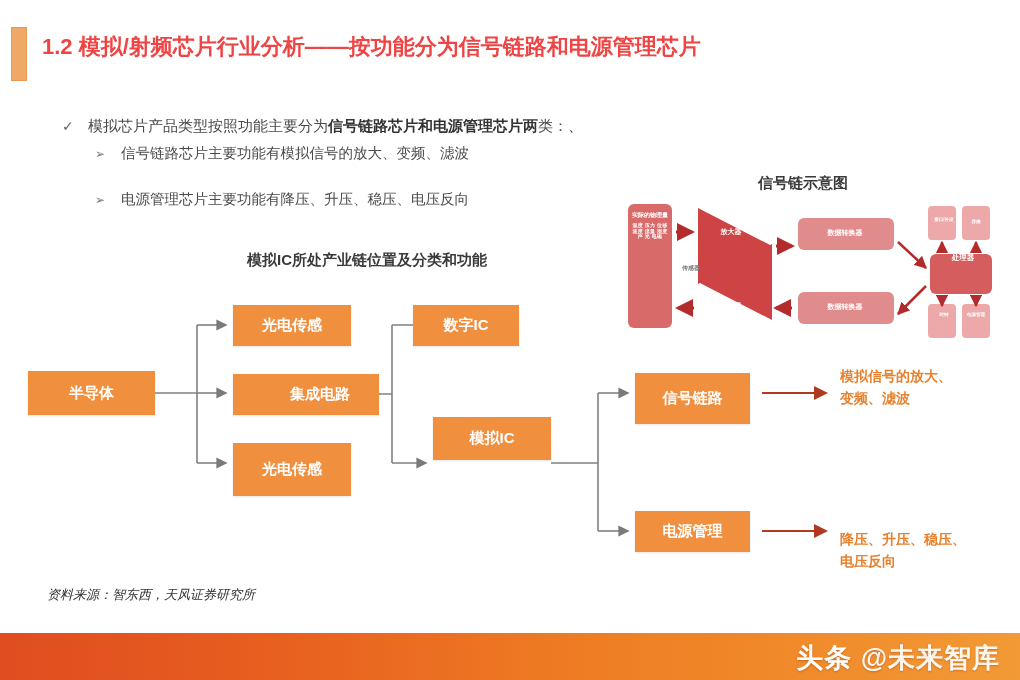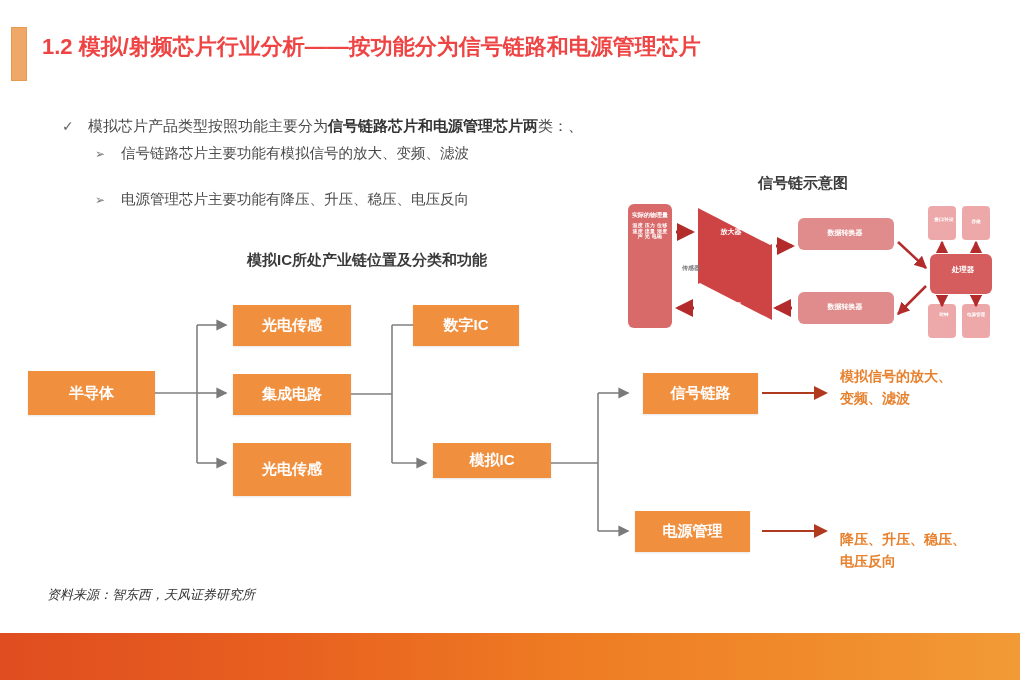--- a/index.html
+++ b/index.html
@@ -48,25 +48,25 @@
   .fsvg{position:absolute;left:0;top:0;}
   .node{
     position:absolute;
     background:#F0903F;
     color:#ffffff;font-size:15px;font-weight:bold;
     display:flex;align-items:center;justify-content:center;
     box-shadow:0 1px 2px rgba(0,0,0,.10);
   }
   .n-semi   {left:28px; top:371px; width:127px;height:44px;}
   .n-disc   {left:233px;top:305px; width:118px;height:41px;}
-  .n-ic     {left:233px;top:374px; width:118px;height:41px;}
+  .n-ic     {left:233px;top:374px; width:118px;height:41px;padding-left:28px;}
   .n-opto   {left:233px;top:443px; width:118px;height:53px;}
   .n-digital{left:413px;top:305px; width:106px;height:41px;}
-  .n-analog {left:433px;top:443px; width:118px;height:35px;}
-  .n-chain  {left:635px;top:373px; width:115px;height:41px;margin-left:8px;}
+  .n-analog {left:433px;top:417px; width:118px;height:43px;}
+  .n-chain  {left:635px;top:373px; width:115px;height:51px;}
   .n-power  {left:635px;top:511px; width:115px;height:41px;}
 
   .fn-label{
     position:absolute;color:#E8812E;font-size:14px;font-weight:bold;
     line-height:22px;white-space:nowrap;
   }
   .fl-chain{left:840px;top:365px;}
   .fl-power{left:840px;top:528px;}
 
   
@@ -77,21 +77,21 @@
     text-align:center;line-height:1.05;
   }
   .st-phys{left:12px;top:22px;width:36px;font-size:5.5px;}
   .st-phys .big{font-size:6px;display:block;margin-bottom:5px;}
   .st-phys .col{font-size:5px;display:block;letter-spacing:.3px;}
   .st-sensor{left:60px;top:75px;width:22px;font-size:6px;color:#777;}
   .st-amp1{left:88px;top:38px;width:46px;font-size:7px;}
   .st-amp2{left:88px;top:112px;width:46px;font-size:7px;}
   .st-dac1{left:180px;top:39px;width:90px;font-size:7px;}
   .st-dac2{left:180px;top:113px;width:90px;font-size:7px;}
-  .st-proc{left:316px;top:76px;width:54px;font-size:7.5px;}
+  .st-proc{left:316px;top:64px;width:54px;font-size:7.5px;}
   .st-c1{left:312px;top:27px;width:24px;font-size:4.5px;line-height:1.2;}
   .st-c2{left:344px;top:29px;width:24px;font-size:4.5px;line-height:1.2;}
   .st-c3{left:312px;top:122px;width:24px;font-size:4.5px;line-height:1.2;}
   .st-c4{left:344px;top:122px;width:24px;font-size:4.5px;line-height:1.2;}
 
   
   .source{
     position:absolute;left:47px;top:586px;
     font-size:13px;color:#333;font-style:italic;white-space:nowrap;
   }
@@ -228,14 +228,17 @@
     <div>模拟信号的放大、</div>
     <div>变频、滤波</div>
   </div>
   <div class="fn-label fl-power">
     <div>降压、升压、稳压、</div>
     <div>电压反向</div>
   </div>
 
   <div class="source">资料来源：智东西，天风证券研究所</div>
   <div class="bottom-bar"></div>
+  <div class="watermark">
+    <span>头条 </span><span class="at">@未来智库</span>
+  </div>
 
 </div>
 
 </body></html>

